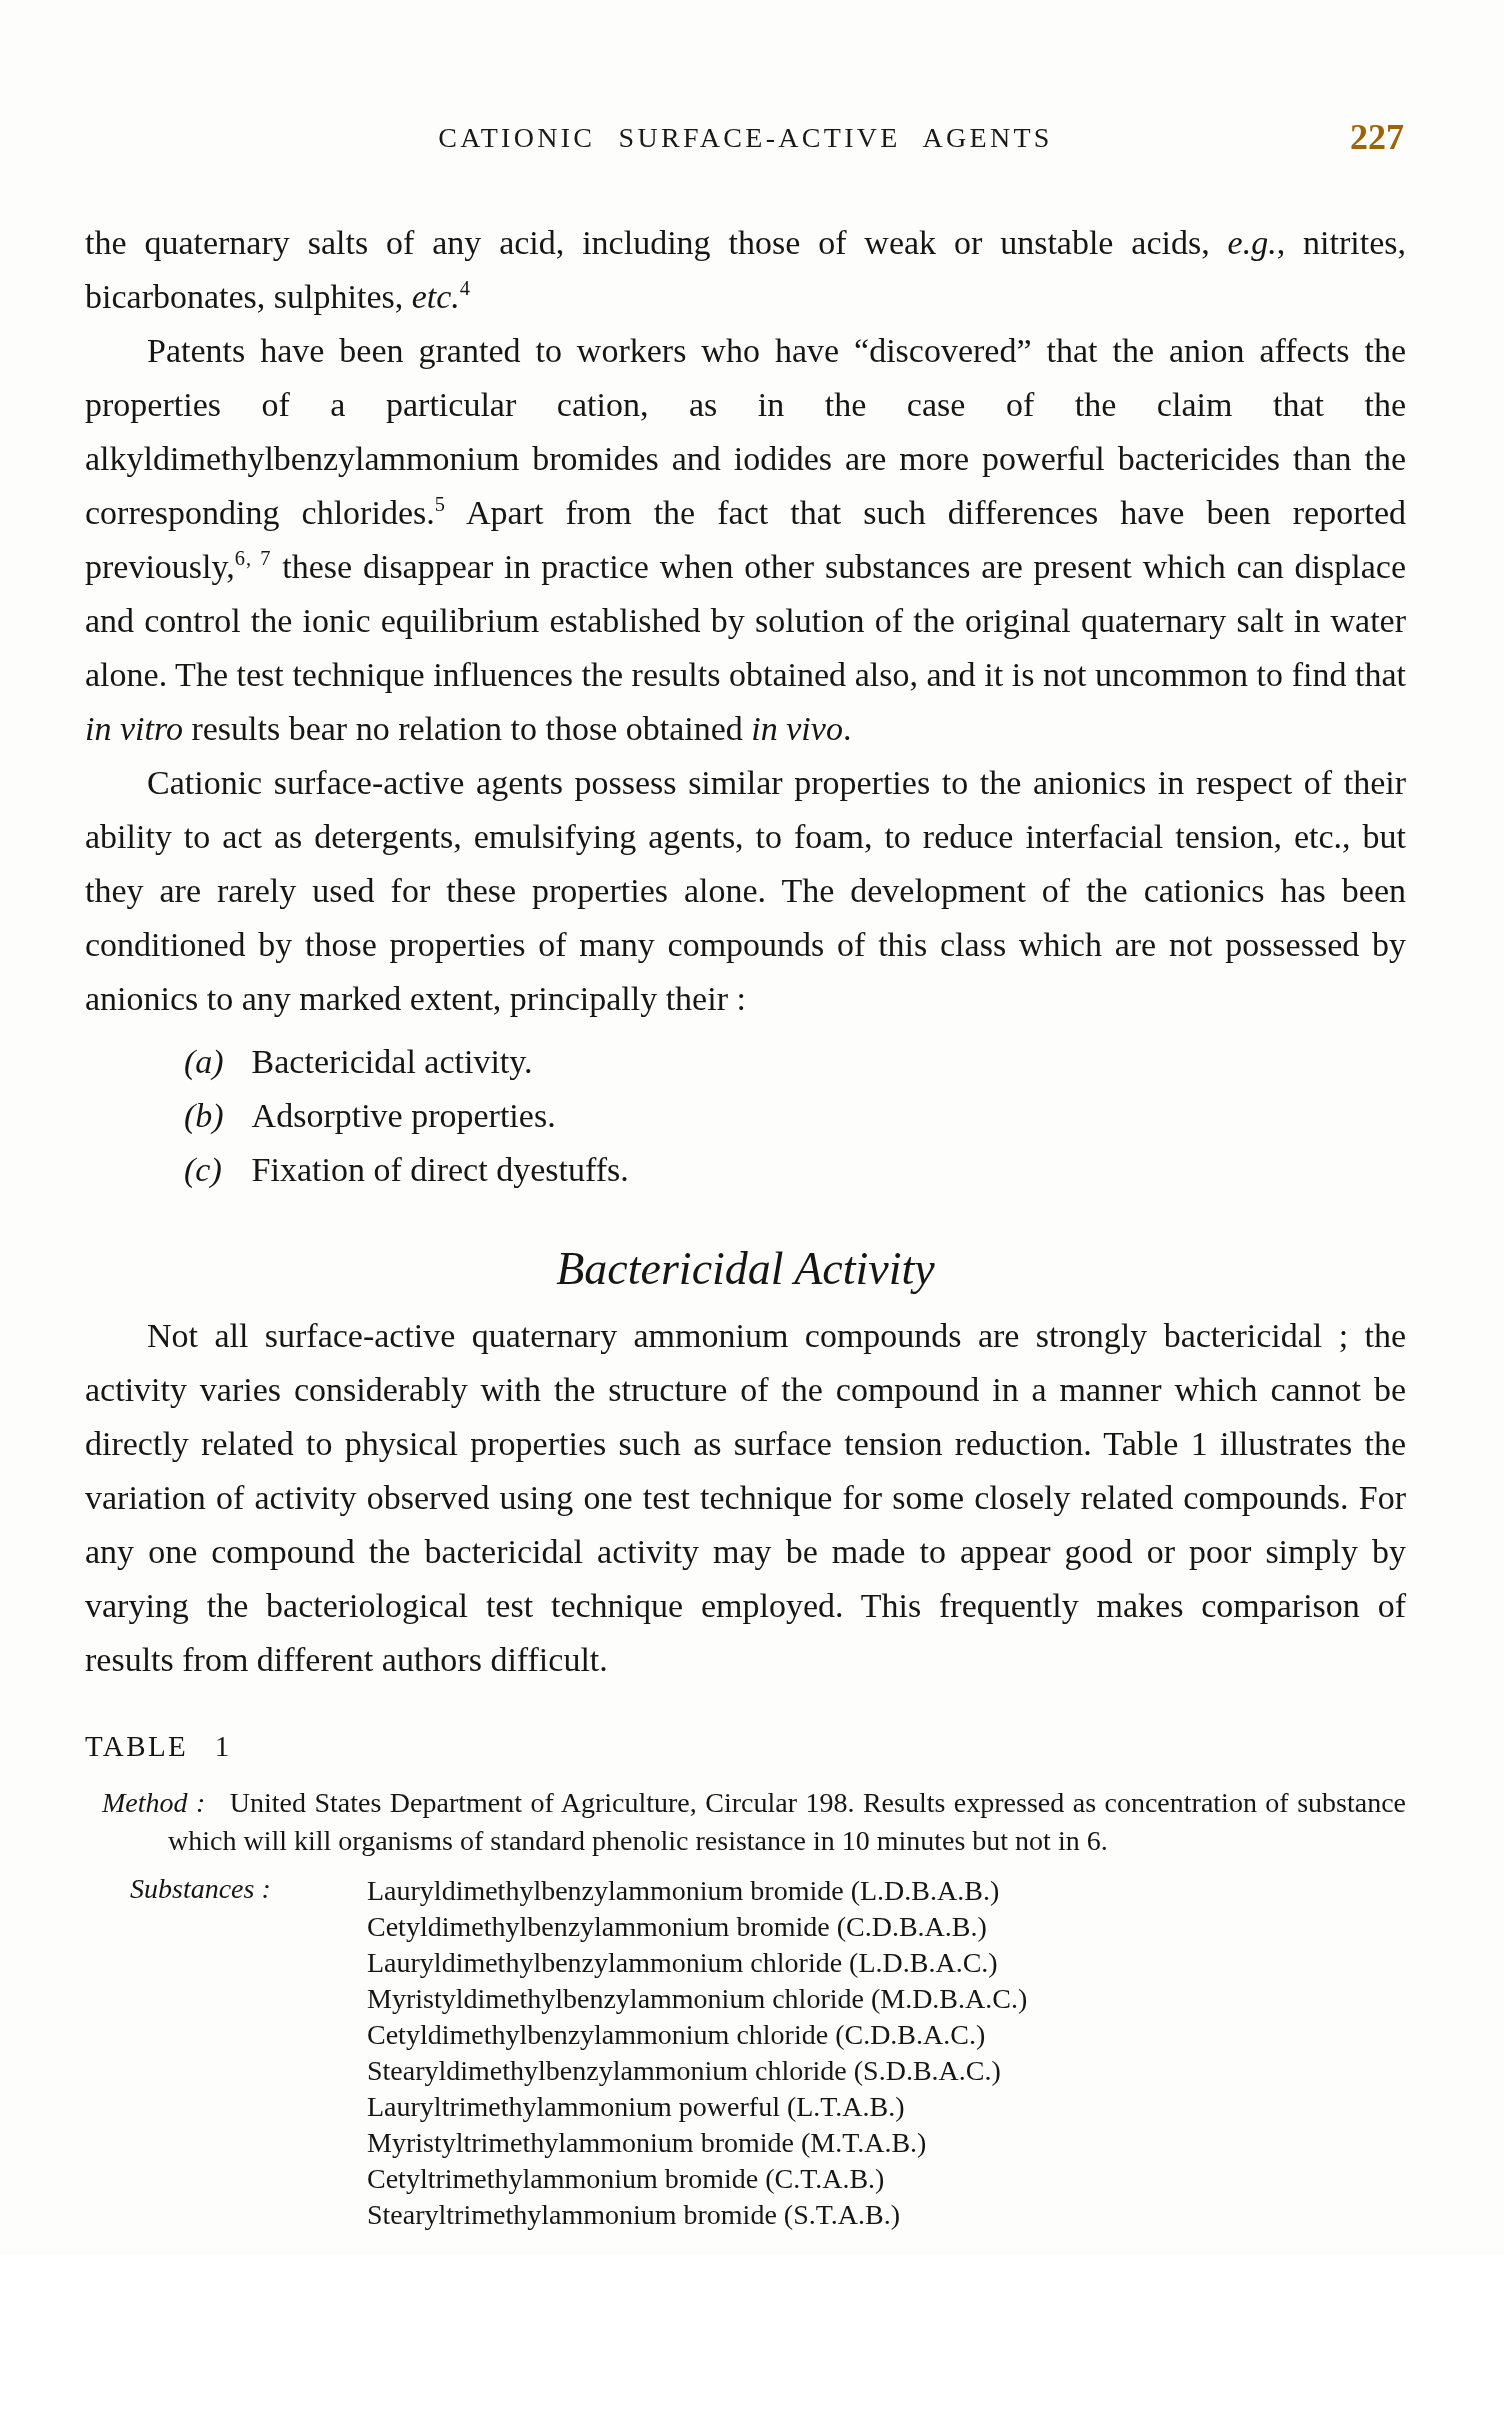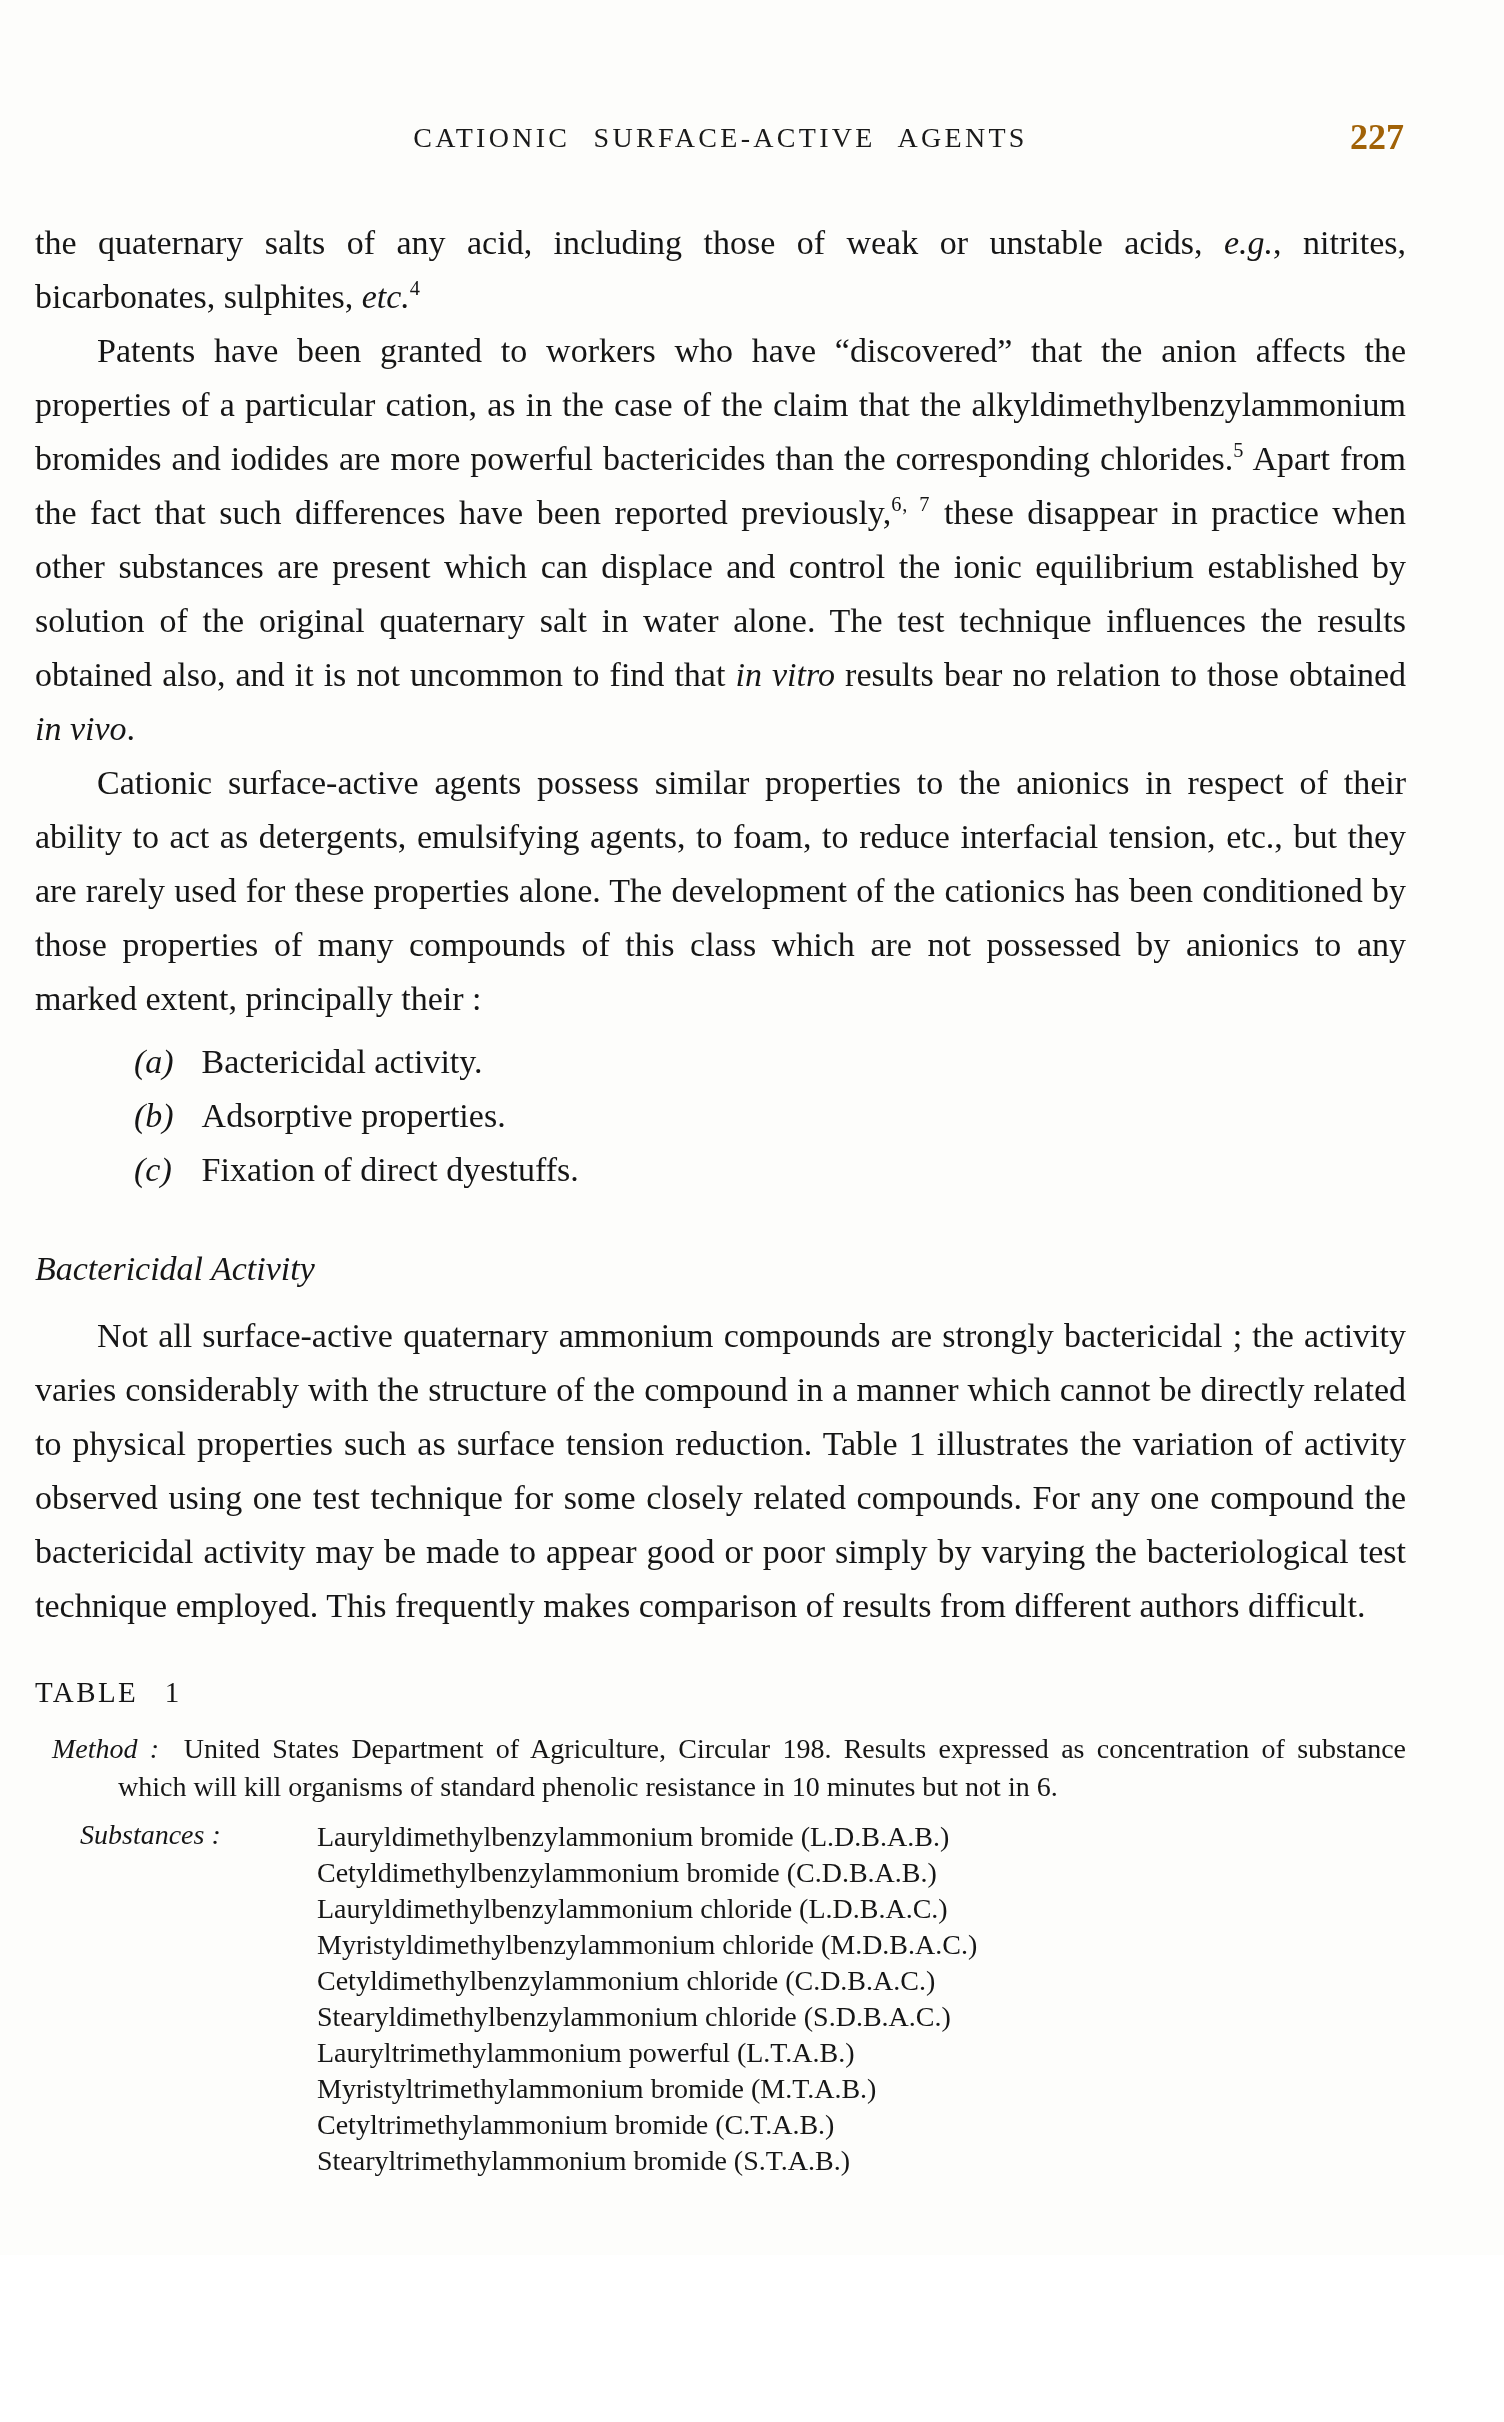--- a/index.html
+++ b/index.html
@@ -8,21 +8,21 @@
     background: #ffffff;
   }
   .page {
     position: relative;
     width: 1505px;
     height: 2255px;
     box-sizing: border-box;
     background: #fdfdfb;
     color: #161616;
     font-family: "Liberation Serif", "DejaVu Serif", serif;
-    padding: 122px 99px 0 35px;
+    padding: 122px 99px 0 85px;
     overflow: hidden;
   }
   
   .running-head {
     position: relative;
     height: 45px;
     margin-bottom: 49px;
   }
   .head-title {
     position: absolute;
@@ -74,23 +74,23 @@
   .list-marker {
     font-style: italic;
     display: inline-block;
     width: 45px;
     margin-right: 22.6px;
   }
   
   .section-heading {
     font-style: italic;
     font-weight: normal;
-    font-size: 34px;
+    font-size: 46px;
     margin: 45px 0 13px 0;
-    text-align: left;
+    text-align: center;
   }
   
   .table-block {
     margin-top: 43px;
     font-size: 28px;
   }
   .table-caption {
     letter-spacing: 2.4px;
     word-spacing: 17px;
     margin-bottom: 21px;

